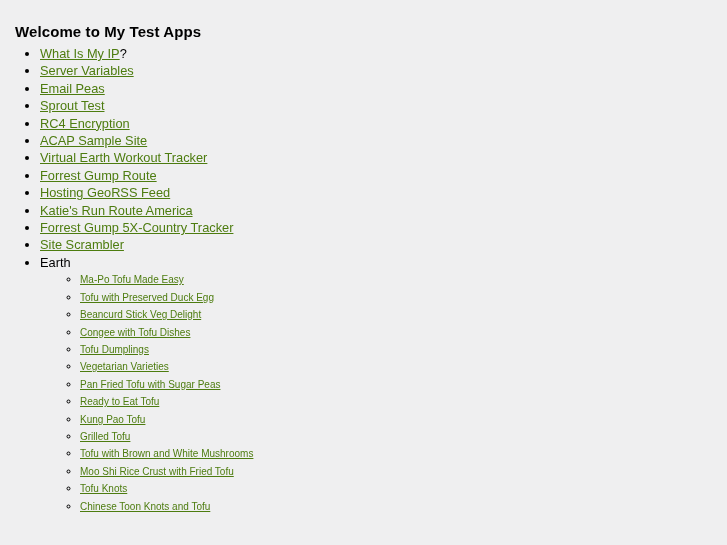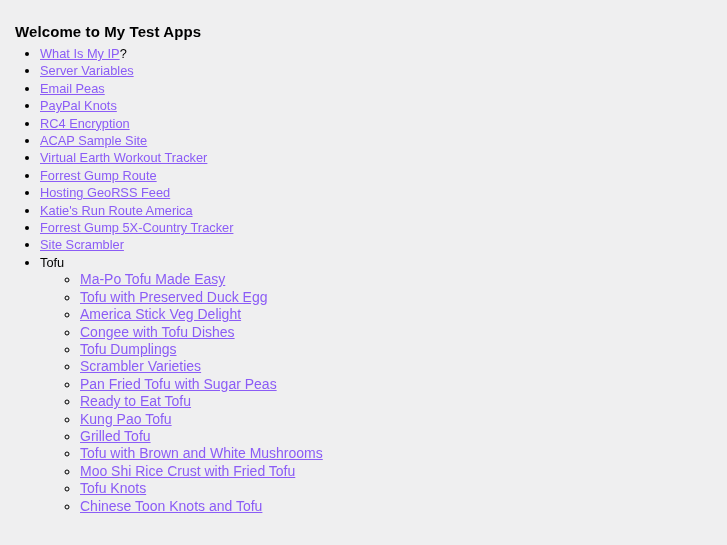--- a/index.html
+++ b/index.html
@@ -55,32 +55,32 @@
     color: #000000;
     font-size: 12.8px;
   }
   ul.sub-list {
     margin: 0;
     padding: 0 0 0 40px;
     list-style-type: circle;
     list-style-position: outside;
   }
   ul.sub-list > li {
-    font-size: 14px;
+    font-size: 10px;
     line-height: 17.4px;
     color: #000000;
     list-style-type: circle;
     padding: 0;
     margin: 0;
   }
   ul.sub-list > li::marker {
     color: #000000;
   }
   a.app-link {
-    color: #8b5cf6;
+    color: #4d7c0f;
     text-decoration: underline;
     cursor: pointer;
   }
   .plain-text {
     color: #000000;
   }
   .suffix {
     color: #000000;
   }
 </style>
@@ -89,36 +89,36 @@
 
 <div id="page">
 
   <h1 id="page-title">Welcome to My Test Apps</h1>
 
   <ul class="app-list" id="app-list">
 
   <li><a class="app-link">What Is My IP</a><span class="suffix">?</span></li>
       <li><a class="app-link">Server Variables</a></li>
       <li><a class="app-link">Email Peas</a></li>
-      <li><a class="app-link">PayPal Knots</a></li>
+      <li><a class="app-link">Sprout Test</a></li>
       <li><a class="app-link">RC4 Encryption</a></li>
       <li><a class="app-link">ACAP Sample Site</a></li>
       <li><a class="app-link">Virtual Earth Workout Tracker</a></li>
       <li><a class="app-link">Forrest Gump Route</a></li>
       <li><a class="app-link">Hosting GeoRSS Feed</a></li>
       <li><a class="app-link">Katie's Run Route America</a></li>
       <li><a class="app-link">Forrest Gump 5X-Country Tracker</a></li>
       <li><a class="app-link">Site Scrambler</a></li>
-      <li><span class="plain-text">Tofu</span><ul class="sub-list">
+      <li><span class="plain-text">Earth</span><ul class="sub-list">
           <li><a class="app-link">Ma-Po Tofu Made Easy</a></li>
           <li><a class="app-link">Tofu with Preserved Duck Egg</a></li>
-          <li><a class="app-link">America Stick Veg Delight</a></li>
+          <li><a class="app-link">Beancurd Stick Veg Delight</a></li>
           <li><a class="app-link">Congee with Tofu Dishes</a></li>
           <li><a class="app-link">Tofu Dumplings</a></li>
-          <li><a class="app-link">Scrambler Varieties</a></li>
+          <li><a class="app-link">Vegetarian Varieties</a></li>
           <li><a class="app-link">Pan Fried Tofu with Sugar Peas</a></li>
           <li><a class="app-link">Ready to Eat Tofu</a></li>
           <li><a class="app-link">Kung Pao Tofu</a></li>
           <li><a class="app-link">Grilled Tofu</a></li>
           <li><a class="app-link">Tofu with Brown and White Mushrooms</a></li>
           <li><a class="app-link">Moo Shi Rice Crust with Fried Tofu</a></li>
           <li><a class="app-link">Tofu Knots</a></li>
           <li><a class="app-link">Chinese Toon Knots and Tofu</a></li>
         </ul></li>
     </ul>

